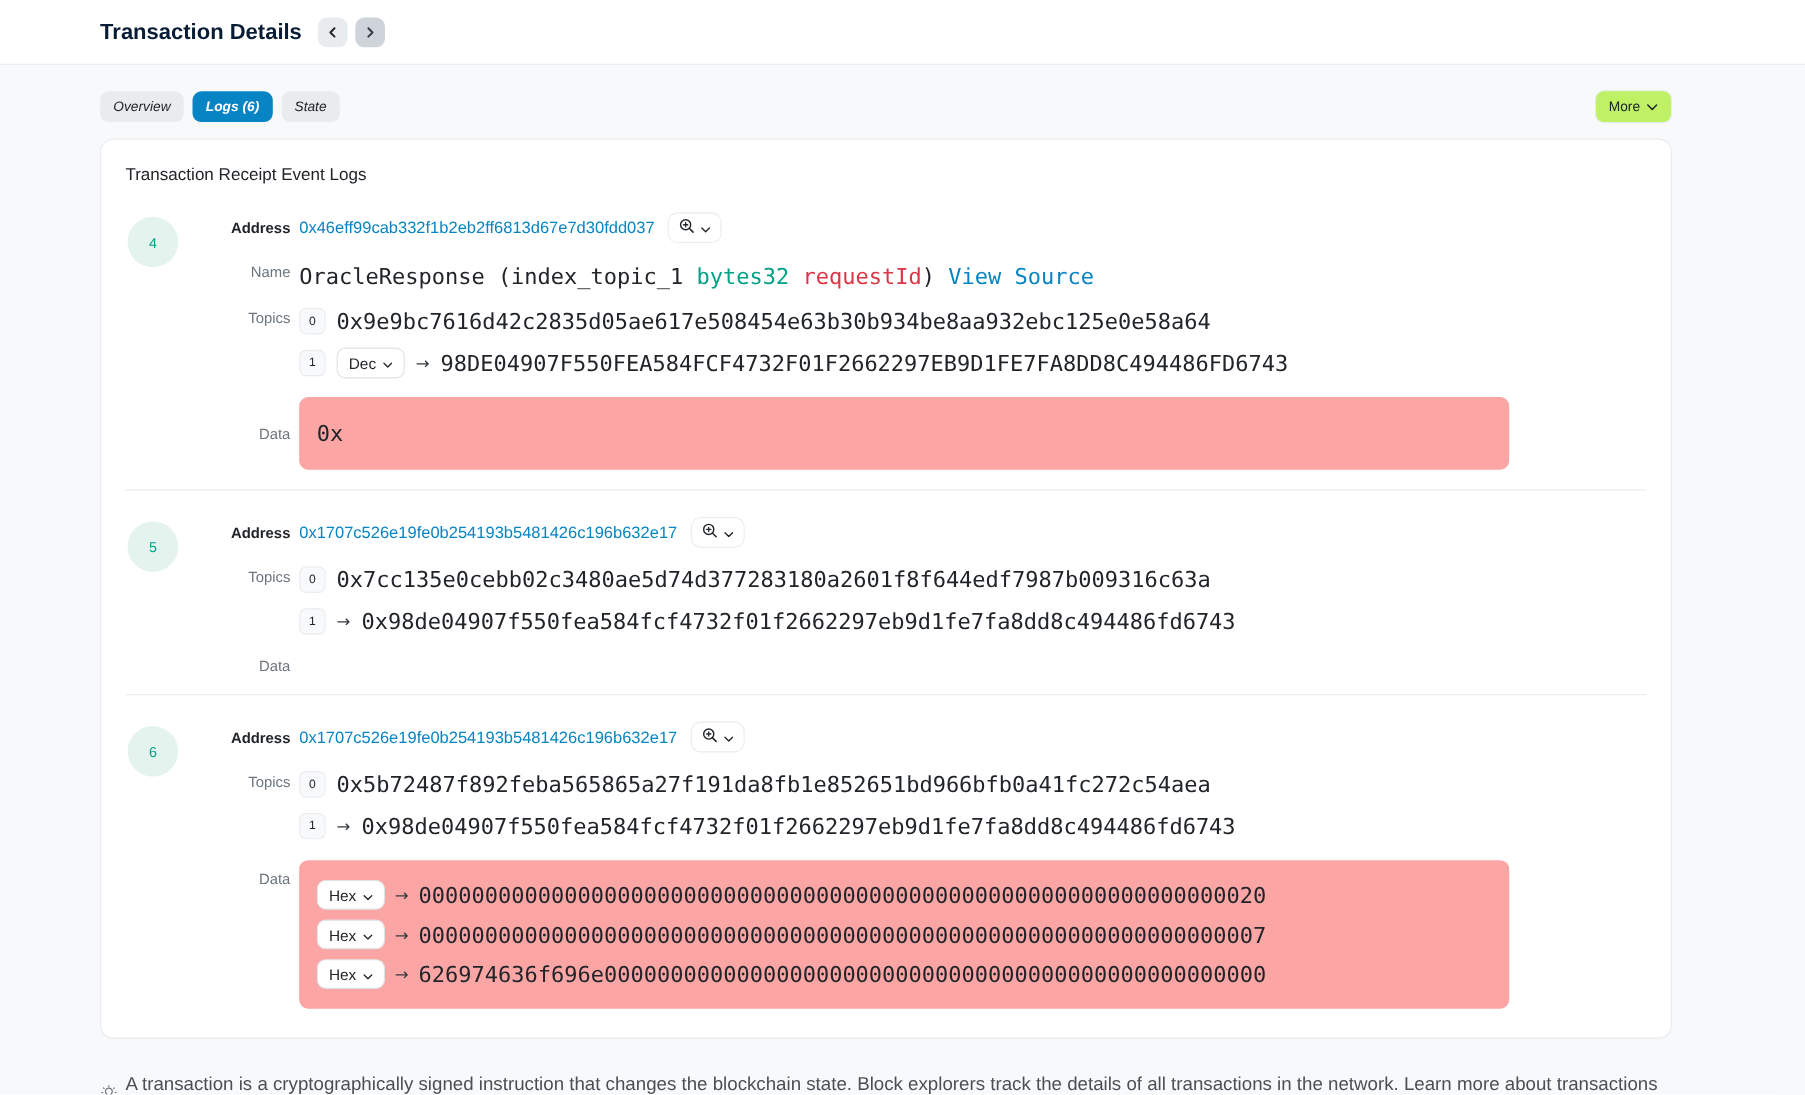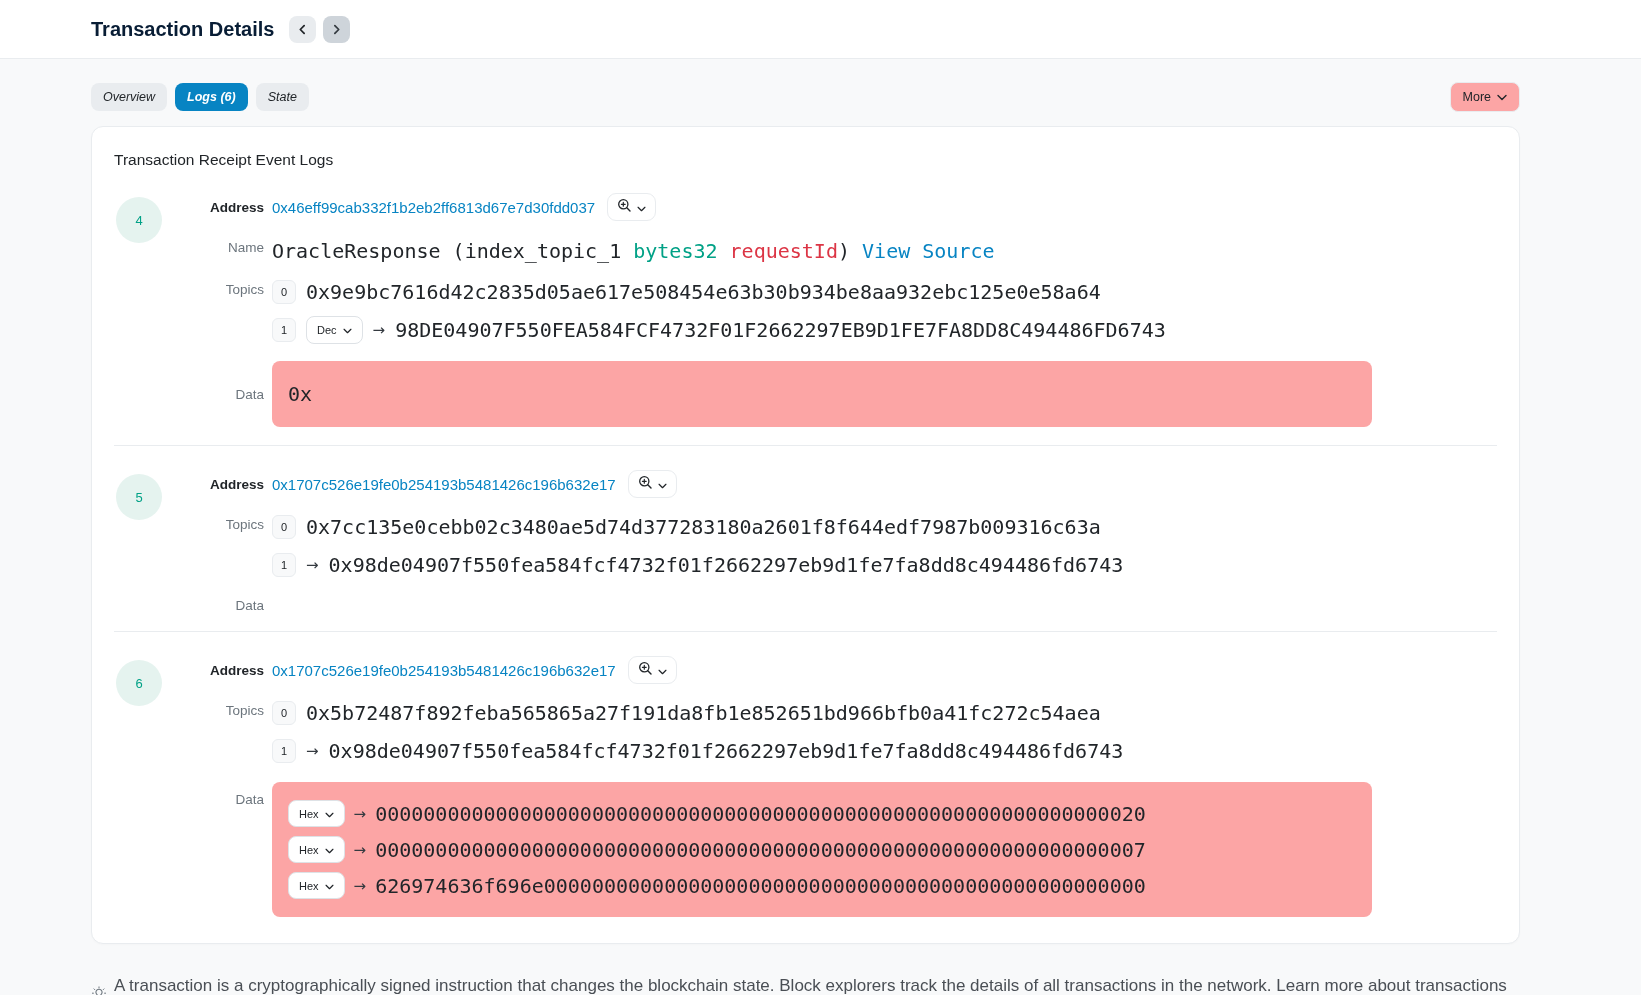--- a/index.html
+++ b/index.html
@@ -28,21 +28,21 @@
   
   .tabs-row { display: flex; align-items: center; justify-content: space-between; margin-top: 23px; }
   .tabs { display: flex; gap: 8px; }
   .tab {
     border: none; border-radius: 8px; background: #e9ecef; color: #212529;
     font-family: "Liberation Sans", sans-serif;
     font-size: 12.5px; font-weight: 500; padding: 7px 12px; cursor: pointer; font-style: italic;
   }
   .tab.active { background: #0784c3; color: #ffffff; font-weight: 700; }
   .more-btn {
-    background: #fca5a5; border: 1px solid #e9ecef; border-radius: 8px;
+    background: #bef264; border: 1px solid #e9ecef; border-radius: 8px;
     font-family: "Liberation Sans", sans-serif;
     font-size: 12.5px; font-weight: 500; color: #212529; padding: 7px 12px;
     display: inline-flex; align-items: center; gap: 6px; cursor: pointer;
   }
 
   
   .card {
     background: #ffffff; border: 1px solid #e9ecef; border-radius: 12px;
     margin-top: 14px; padding: 24px 22px 26px 22px;
     box-shadow: 0 1px 2px rgba(0,0,0,0.02);
@@ -79,21 +79,21 @@
 
   .topics { display: flex; flex-direction: column; gap: 10px; }
   .topic { display: flex; align-items: center; gap: 10px; min-height: 28px; }
   .topic-badge {
     width: 24px; height: 24px; border: 1px solid #e9ecef; border-radius: 6px; background: #f8f9fa;
     font-size: 11px; color: #212529; display: inline-flex; align-items: center; justify-content: center;
     flex: 0 0 24px;
   }
   .select-btn {
     background: #fff; border: 1px solid #dee2e6; border-radius: 8px; height: 28px; padding: 12px 10px;
-    font-family: "Liberation Sans", sans-serif; font-size: 11px; color: #212529;
+    font-family: "Liberation Sans", sans-serif; font-size: 14px; color: #212529;
     display: inline-flex; align-items: center; gap: 6px; cursor: pointer;
   }
   .arrow { font-size: 15px; color: #343a40; font-family: "DejaVu Sans", sans-serif; }
 
   .data-box {
     background: #fca5a5; border-radius: 8px; width: 1100px; padding: 18px 16px;
   }
   .data-box.simple { padding: 21px 16px; }
   .data-row { display: flex; align-items: center; gap: 9px; margin-bottom: 9px; }
   .data-row:last-child { margin-bottom: 0; }

